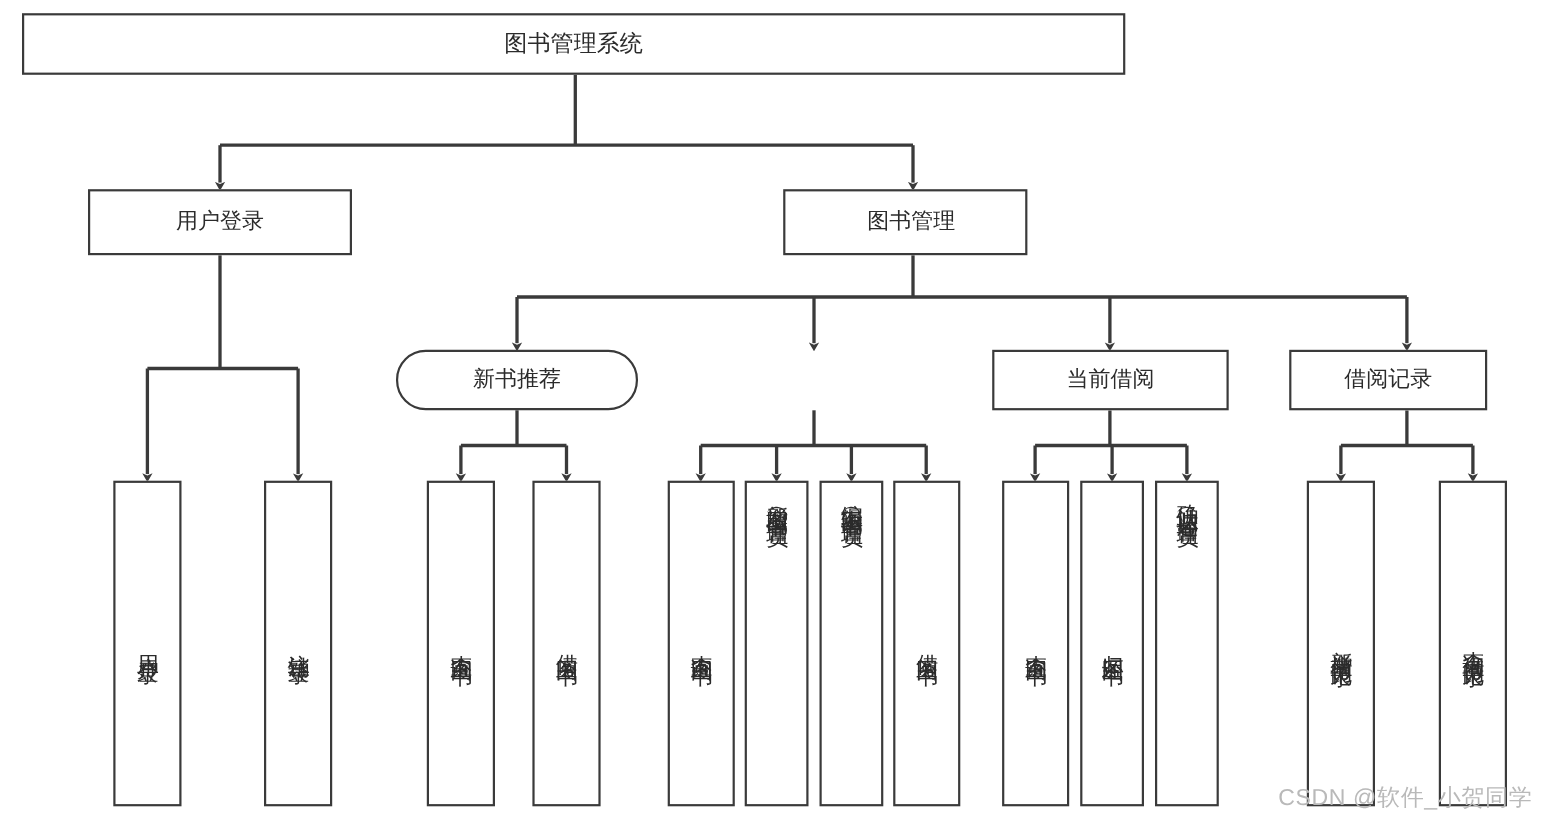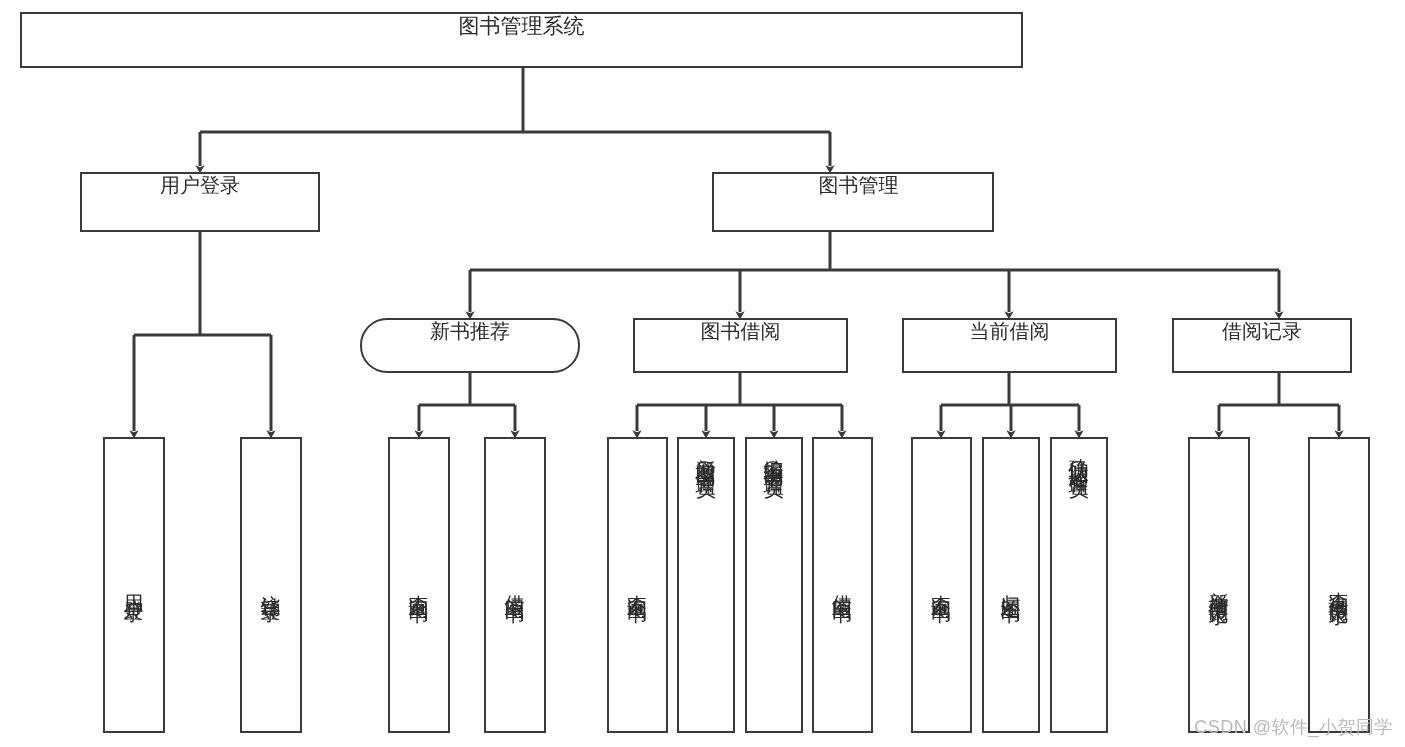--- a/index.html
+++ b/index.html
@@ -25,21 +25,21 @@
     width: 1405px;
     height: 747px;
     pointer-events: none;
   }
   .node {
     position: absolute;
     box-sizing: border-box;
     border: 2px solid #3a3a3a;
     background: #ffffff;
     display: flex;
-    align-items: flex-start;
+    align-items: center;
     justify-content: center;
     color: #2b2b2b;
     line-height: 1.18;
   }
   .node-label {
     display: block;
     text-align: center;
     white-space: pre-line;
   }
   
@@ -65,21 +65,21 @@
     white-space: nowrap;
   }
   .leaf.center-text {
     align-items: center;
     padding-top: 0;
   }
   #watermark {
     position: absolute;
     right: 12px;
     bottom: 8px;
-    font-size: 18px;
+    font-size: 21px;
     color: #b9b9b9;
     letter-spacing: 0.5px;
     white-space: nowrap;
   }
 </style>
 </head>
 <body>
 
 <div id="diagram-root">
 
@@ -134,31 +134,28 @@
   </svg>
 
   <div class="node level-0" style="left:20px; top:12px; width:1003px; height:56px;">
     <span class="node-label">图书管理系统</span>
   </div>
 
   <div class="node level-1" style="left:80px; top:172px; width:240px; height:60px;">
     <span class="node-label">用户登录</span>
   </div>
 
-  <div class="node level-1" style="left:712px; top:172px; width:282px; height:60px;padding-left:11px;">
+  <div class="node level-1" style="left:712px; top:172px; width:222px; height:60px;padding-left:11px;">
     <span class="node-label">图书管理</span>
   </div>
 
   <div class="node level-2" style="left:360px; top:318px; width:220px; height:55px;border-radius:27px;">
     <span class="node-label">新书推荐</span>
   </div>
 
-  <div class="node level-2" style="left:633px; top:318px; width:215px; height:55px;">
-    <span class="node-label">图书借阅</span>
-  </div>
 
   <div class="node level-2" style="left:902px; top:318px; width:215px; height:55px;">
     <span class="node-label">当前借阅</span>
   </div>
 
   <div class="node level-2" style="left:1172px; top:318px; width:180px; height:55px;">
     <span class="node-label">借阅记录</span>
   </div>
 
   <div class="node leaf center-text" style="left:103px; top:437px; width:62px; height:296px;">

